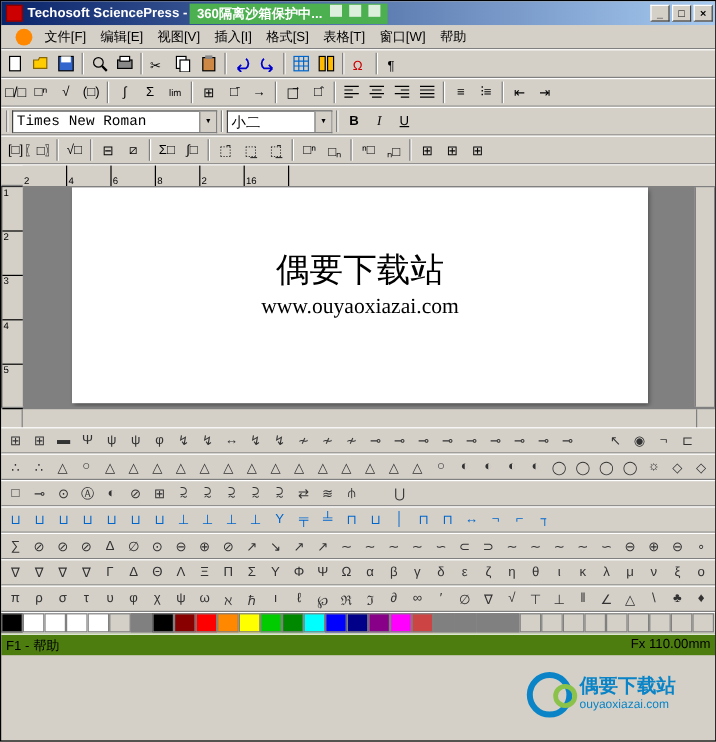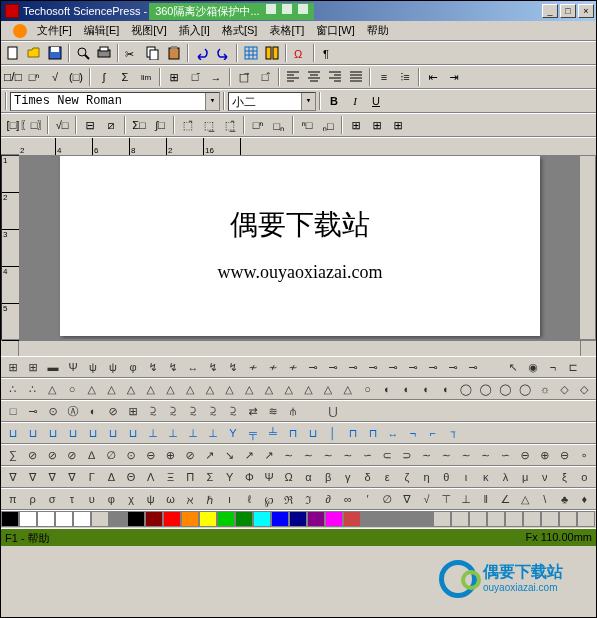--- a/index.html
+++ b/index.html
@@ -1,17 +1,17 @@
 <!DOCTYPE html>
 <html><head>
 <meta charset="utf-8">
 <style>
 *{box-sizing:border-box;margin:0;padding:0;font-family:Tahoma,Arial,sans-serif;font-size:11px}
 body{background:#d4d0c8;width:597px;height:618px;overflow:hidden;border:1px solid #000}
-.titlebar{height:20px;background:linear-gradient(to right,#0a246a,#a6caf0);display:flex;align-items:center;color:#fff;font-weight:normal;padding-left:4px}
+.titlebar{height:20px;background:linear-gradient(to right,#0a246a,#a6caf0);display:flex;align-items:center;color:#fff;font-weight:bold;padding-left:4px}
 .titlebar .ticon{width:14px;height:14px;background:#c00;margin-right:4px;border:1px solid #800}
 .titlebar .sandbox{background:#4caf50;color:#fff;padding:1px 6px;margin-left:2px;display:flex;align-items:flex-start;gap:6px}
 .titlebar .sandbox i{width:10px;height:10px;background:#fff;opacity:.8}
 .winbtns{margin-left:auto;display:flex}
 .winbtns div{width:16px;height:14px;background:#d4d0c8;border:1px solid #fff;border-right-color:#404040;border-bottom-color:#404040;margin-right:2px;font-family:Marlett,Arial;font-size:9px;line-height:12px;text-align:center;color:#000}
 .menubar{height:20px;background:#d4d0c8;display:flex;align-items:center;padding-left:12px;border-bottom:1px solid #808080}
 .menubar .mi{width:14px;height:14px;background:#f80;margin-right:4px;border-radius:7px}
 .menubar span{padding:2px 6px}
 .tb{height:24px;background:#d4d0c8;display:flex;align-items:center;padding:1px 2px;border-top:1px solid #fff;border-bottom:1px solid #808080;gap:1px}
 .btn{width:20px;height:20px;display:flex;align-items:center;justify-content:center;border:1px solid transparent}
@@ -19,21 +19,21 @@
 .sel{height:19px;background:#fff;border:1px solid #808080;border-top-color:#404040;border-left-color:#404040;font-family:"Courier New",monospace;font-size:12px;padding:1px 14px 1px 3px;position:relative}
 .sel::after{content:"▾";position:absolute;right:0;top:0;width:13px;height:17px;background:#d4d0c8;border-left:1px solid #808080;text-align:center;line-height:17px;font-size:9px}
 .docarea{display:flex;height:185px;background:#808080;border:1px inset #808080}
 .vruler{width:18px;background:#d4d0c8;border-right:1px solid #808080}
 .vruler .tick{height:37px;border-bottom:1px solid #000;font-size:8px;padding-left:1px}
 .page{flex:1;position:relative;overflow:hidden}
 .hruler{height:18px;background:#d4d0c8;border-bottom:1px solid #808080;display:flex}
 .hruler .tick{width:37px;border-right:1px solid #000;font-size:8px;padding-top:8px;padding-left:1px}
 .paper{position:absolute;left:40px;top:0;width:480px;height:180px;background:#fff;box-shadow:2px 2px 4px rgba(0,0,0,.4);text-align:center;padding-top:50px}
 .paper h1{font-size:28px;font-family:SimSun,serif;font-weight:normal;color:#000}
-.paper p{font-size:18px;font-family:"Times New Roman",serif;margin-top:18px;color:#000}
+.paper p{font-size:18px;font-family:"Times New Roman",serif;margin-top:1px;color:#000}
 .vscroll{width:16px;background:#d4d0c8;border-left:1px solid #808080}
 .symrow{height:22px;background:#d4d0c8;display:flex;align-items:center;padding:0 3px;border-top:1px solid #fff;border-bottom:1px solid #808080;gap:2px;font-size:13px;font-family:"Times New Roman","Cambria Math",serif;color:#333;overflow:hidden;white-space:nowrap}
 .symrow span{width:18px;text-align:center;display:inline-block}
 .colorrow{height:18px;display:flex;border-top:1px solid #fff}
 .colorrow div{width:18px;height:16px;border:1px solid #808080}
 .status{height:18px;background:#4d7c0f;border-top:1px solid #fff;padding:2px 4px;display:flex;font-size:10px}
 .status .r{margin-left:auto}
 .wm{position:absolute;right:8px;bottom:18px;width:150px;height:40px;pointer-events:none}
 .wm .ring{width:38px;height:38px;border:5px solid #0a84c6;border-radius:50%;position:absolute;left:0;top:0}
 .wm .ring2{width:20px;height:20px;border:4px solid #8bc34a;border-radius:50%;position:absolute;left:22px;top:10px}
@@ -253,21 +253,21 @@
   <div class="btn">
       <span>⇤</span>
     </div>
   <div class="btn">
       <span>⇥</span>
     </div>
 </div>
 
 <div class="tb">
   <div class="sep"></div>
-  <div class="sel" style="width:210px">Times New Roman</div>
+  <div class="sel" style="width:171px">Times New Roman</div>
   <div class="sep"></div>
   <div class="sel" style="width:88px">小二</div>
   <div class="sep"></div>
   <div class="btn">
       <b>B</b>
     </div>
   <div class="btn">
       <i style="font-family:serif">I</i>
     </div>
   <div class="btn">

